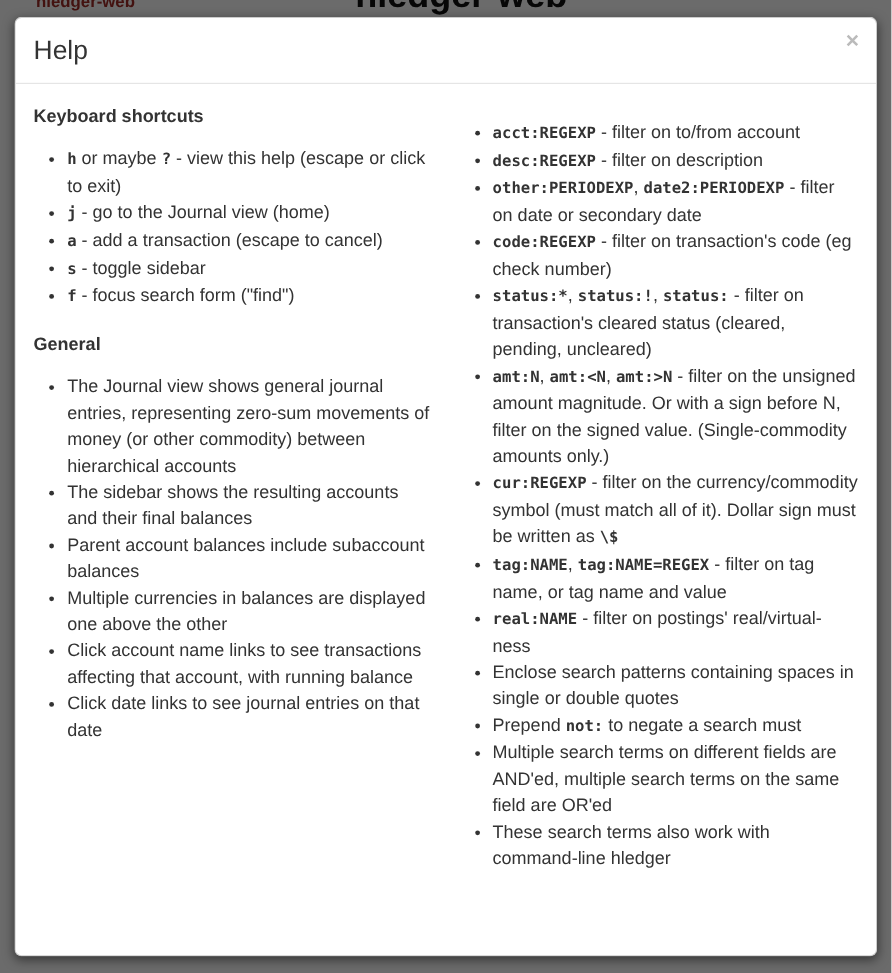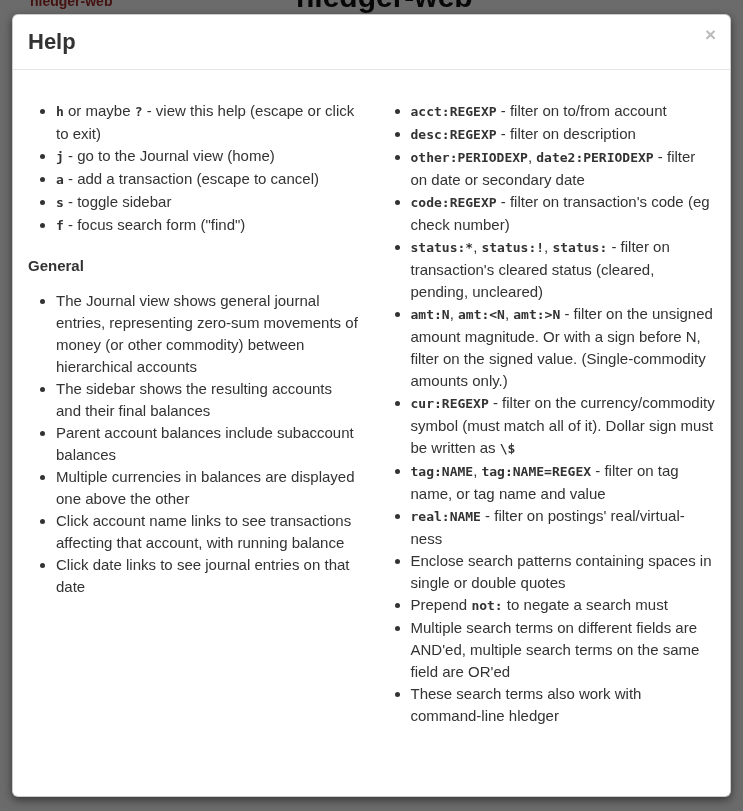--- a/index.html
+++ b/index.html
@@ -33,21 +33,21 @@
     border:1px solid rgba(0,0,0,0.2);
     border-radius:6px;
     box-shadow:0 3px 9px rgba(0,0,0,0.5);
     overflow:hidden;
   }
   .modal-header {
     position:relative;
     padding:13px 15px 12px 15px;
     border-bottom:1px solid var(--border, #e5e5e5);
   }
-  .modal-title { font-size:22px; font-weight:700; color:#333; line-height:1.3; }
+  .modal-title { font-size:22px; font-weight:400; color:#333; line-height:1.3; }
   .close-btn {
     position:absolute; right:14px; top:10px;
     background:none; border:none; cursor:pointer;
     font-size:19px; font-weight:bold; line-height:1;
     color:var(--close, #bbbbbb);
     font-family:"Liberation Sans", sans-serif;
   }
   .modal-body { padding:14px 15px 10px 15px; display:flex; gap:22px; }
   .help-col { flex:1 1 50%; min-width:0; }
 
@@ -75,20 +75,21 @@
 
 <div class="modal-dialog">
   <div class="modal-header">
     <h2 class="modal-title">Help</h2>
     <button class="close-btn">
       <span>×</span>
     </button>
   </div>
   <div class="modal-body">
     <div class="help-col">
+        <h3 class="section-heading">Keyboard shortcuts</h3>
         <ul class="help-list">
           <li><code class="code-term">h</code><span> or maybe </span><code class="code-term">?</code><span> - view this help (escape or click to exit)</span></li>
           <li><code class="code-term">j</code><span> - go to the Journal view (home)</span></li>
           <li><code class="code-term">a</code><span> - add a transaction (escape to cancel)</span></li>
           <li><code class="code-term">s</code><span> - toggle sidebar</span></li>
           <li><code class="code-term">f</code><span> - focus search form ("find")</span></li>
         </ul>
         <h3 class="section-heading">General</h3>
         <ul class="help-list">
           <li><span>The Journal view shows general journal entries, representing zero-sum movements of money (or other commodity) between hierarchical accounts</span></li>

